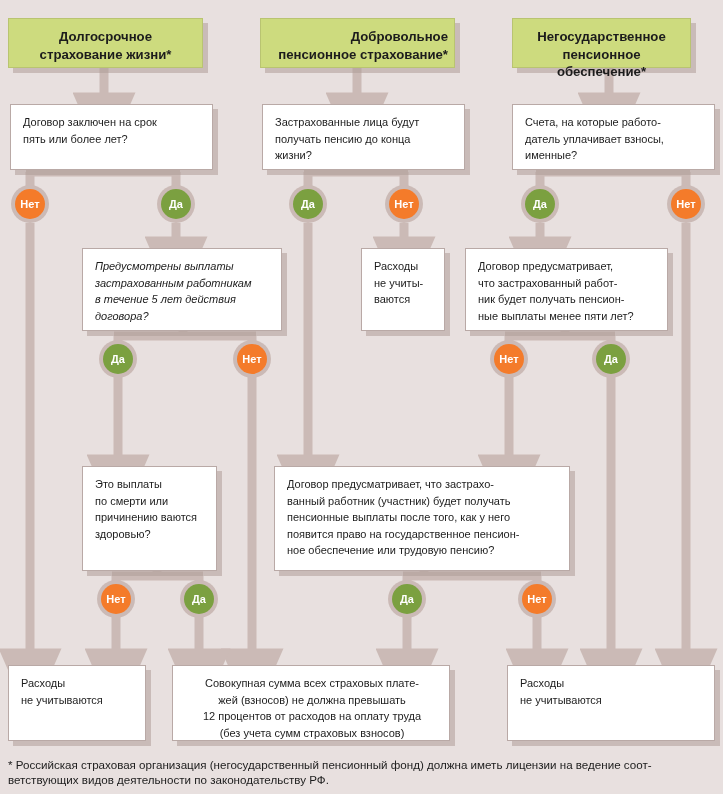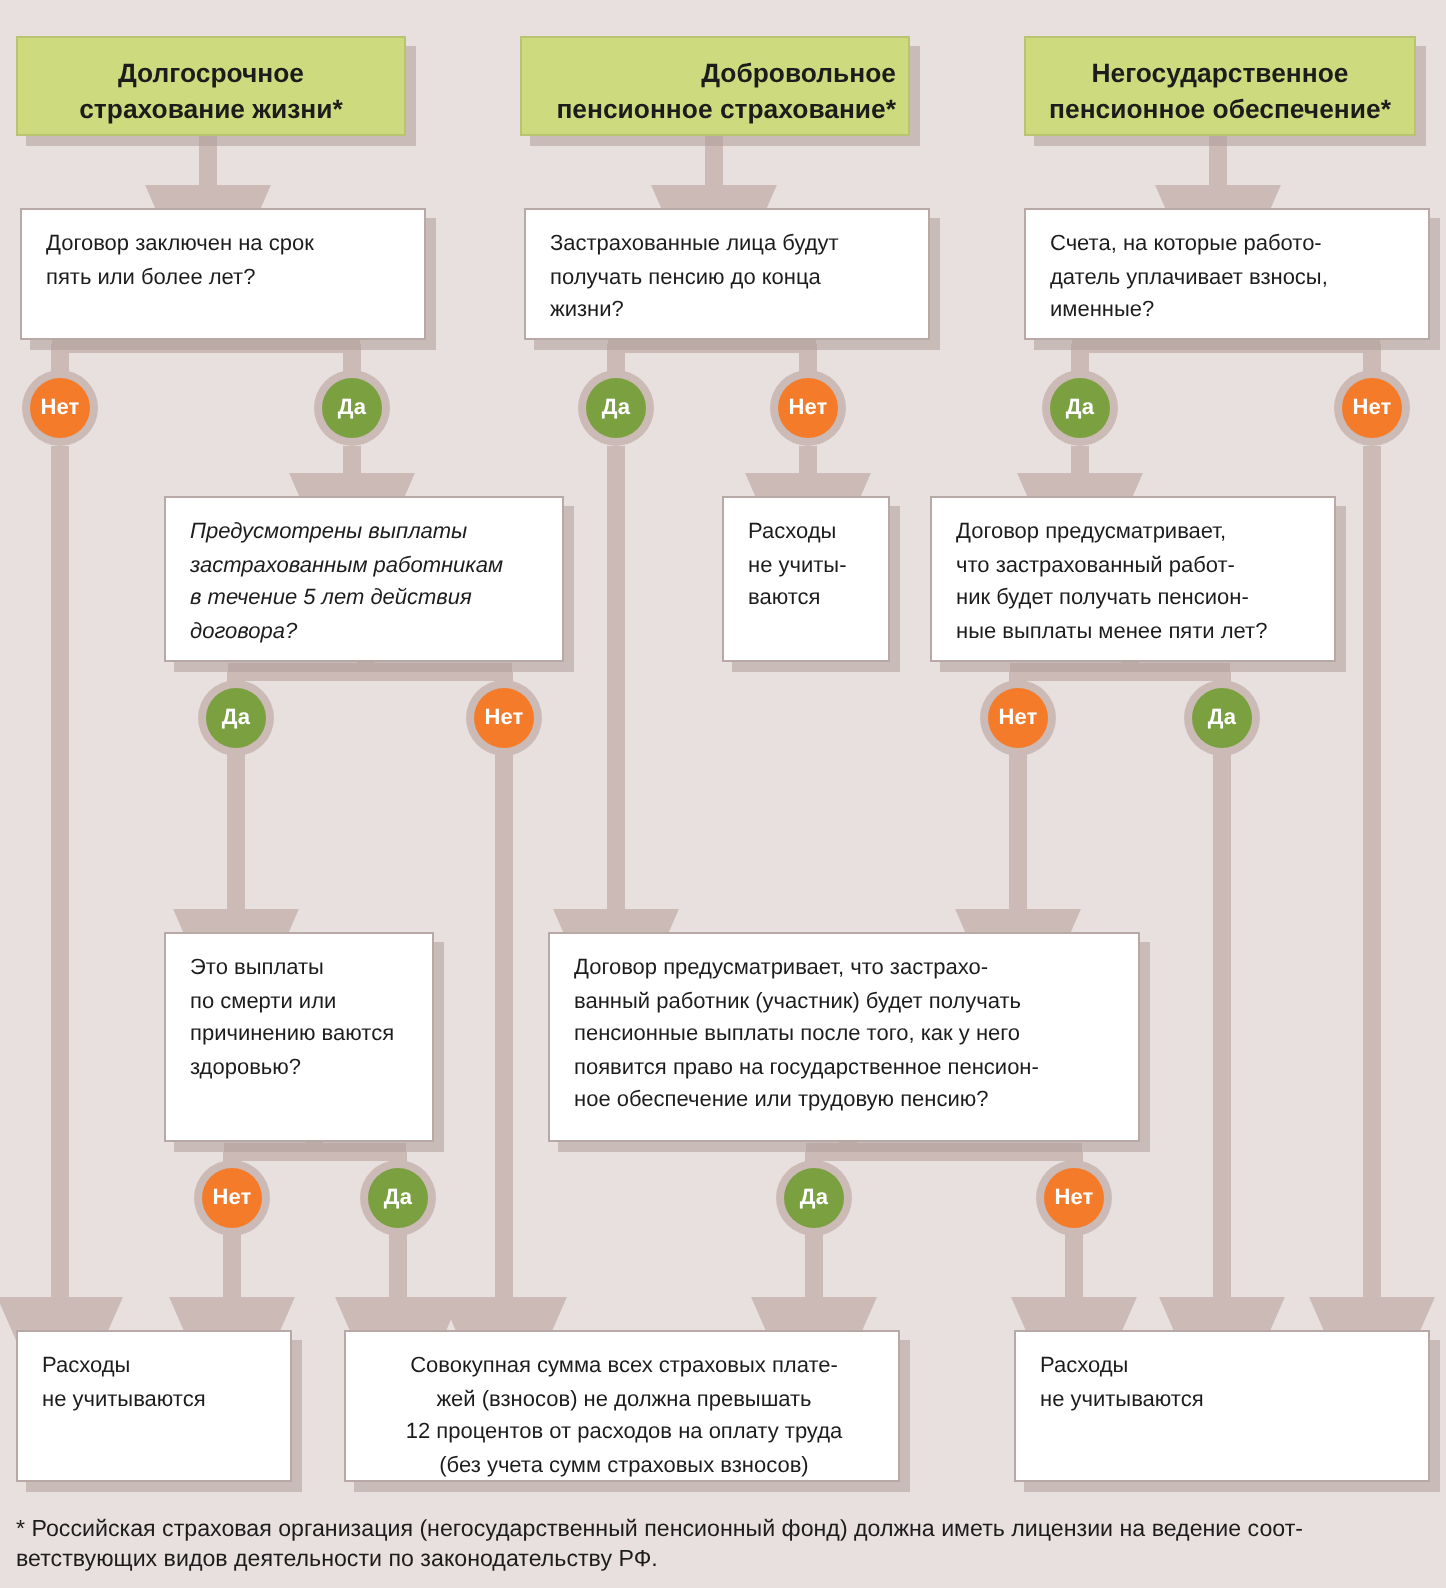--- a/index.html
+++ b/index.html
@@ -162,21 +162,21 @@
   </svg>
 
   <div class="node header" style="left:8px; top:18px; width:195px; height:50px;">
     <span class="txt">Долгосрочное
 страхование жизни*</span>
   </div>
   <div class="node header" style="left:260px; top:18px; width:195px; height:50px;text-align:right;">
     <span class="txt">Добровольное
 пенсионное страхование*</span>
   </div>
-  <div class="node header" style="left:512px; top:18px; width:196px; height:50px;">
+  <div class="node header" style="left:512px; top:18px; width:179px; height:50px;">
     <span class="txt">Негосударственное
 пенсионное обеспечение*</span>
   </div>
 
   <div class="node" style="left:10px; top:104px; width:203px; height:66px;">
     <span class="txt">Договор заключен на срок
 пять или более лет?</span>
   </div>
   <div class="node" style="left:262px; top:104px; width:203px; height:66px;">
     <span class="txt">Застрахованные лица будут

